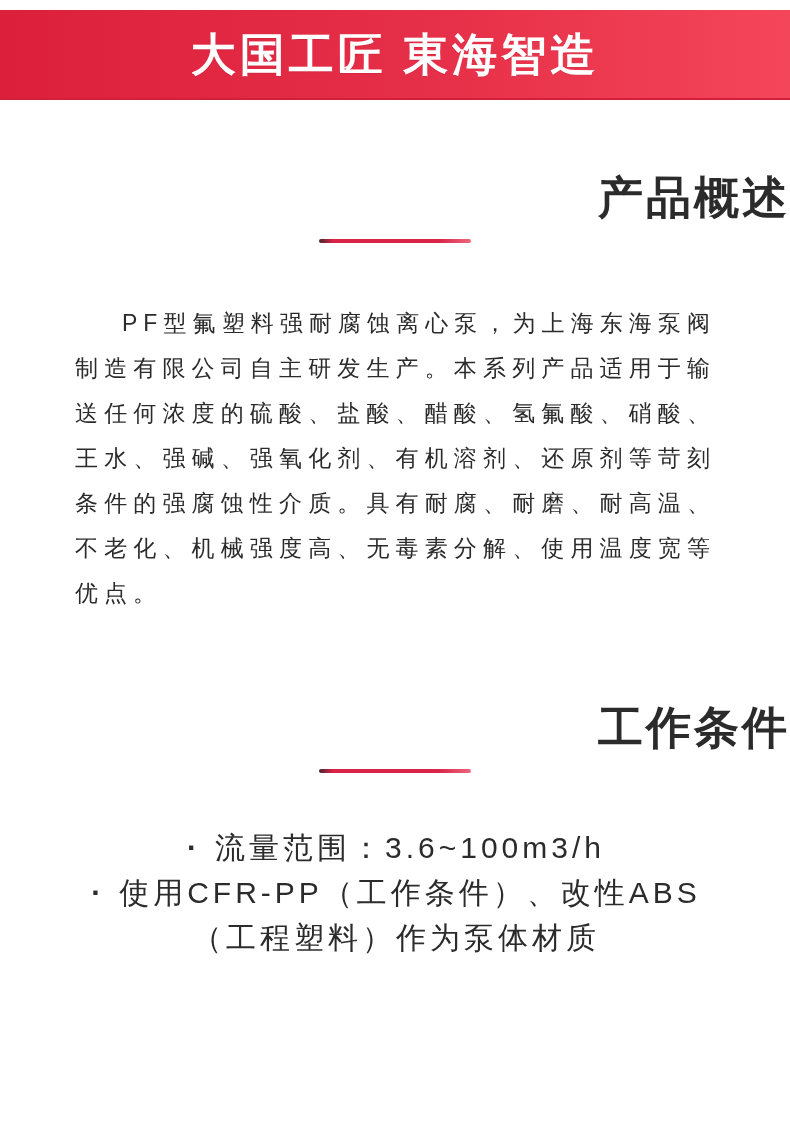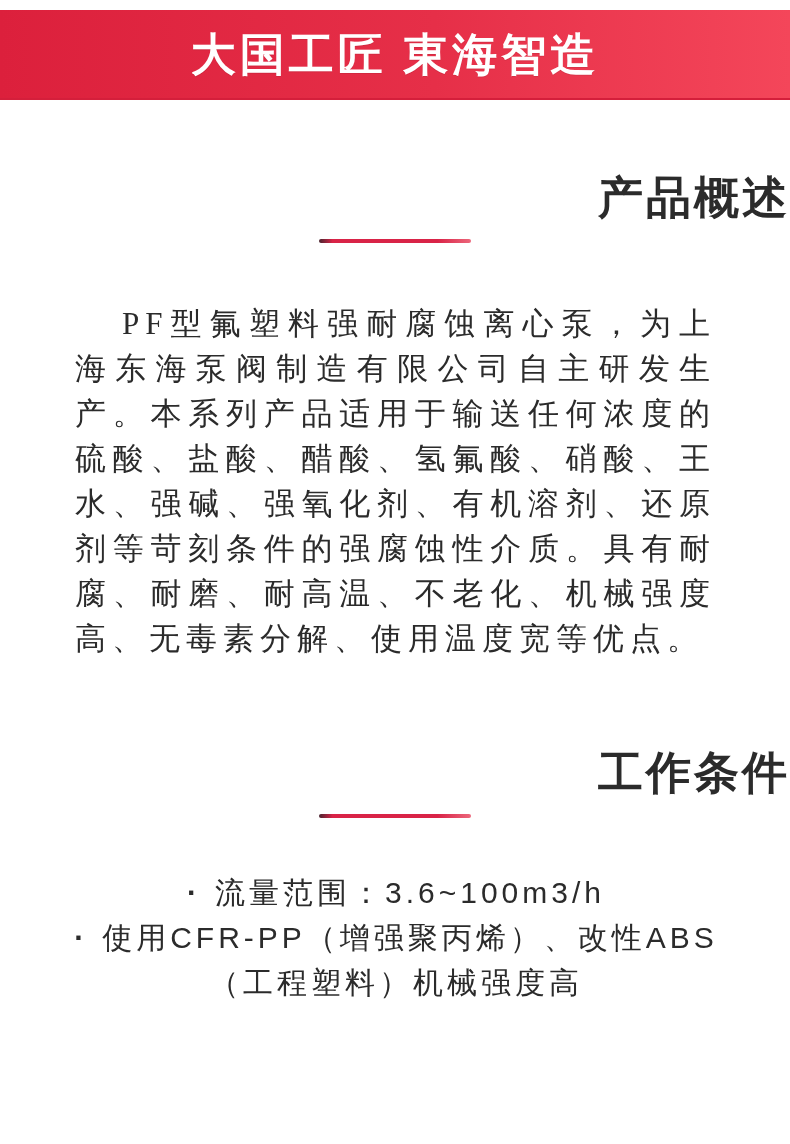--- a/index.html
+++ b/index.html
@@ -57,28 +57,27 @@
     margin: 15px auto 0 auto;
     border-radius: 2px;
     background: linear-gradient(90deg,
       #4a2530 0%,
       var(--underline-red, #d92347) 9%,
       var(--underline-red, #d92347) 78%,
       #ec677b 100%);
   }
   .overview-paragraph {
     margin: 58px 74px 0 75px;
-    font-size: 31px;
+    font-size: 23px;
     line-height: 45px;
     letter-spacing: 6px;
     color: var(--text-color, #2b2b2b);
     text-align: justify;
     text-align-last: left;
     text-indent: 47px;
-    font-family: Liberation Serif, serif;
   }
   .condition-list {
     margin: 52px 68px 0 70px;
   }
   .condition-item {
     font-size: 30px;
     line-height: 45px;
     letter-spacing: 4px;
     color: var(--text-color, #2b2b2b);
     text-align: center;
@@ -111,18 +110,18 @@
   <div class="condition-list">
 
     <div class="condition-item">
       <span class="bullet">·</span><span>流量范围：3.6~100m3/h</span>
     </div>
 
 
 
 
     <div class="condition-item">
-      <span class="bullet">·</span><span>使用CFR-PP（增强聚丙烯）、改性ABS（工程塑料）机械强度高</span>
+      <span class="bullet">·</span><span>使用CFR-PP（工作条件）、改性ABS（工程塑料）作为泵体材质</span>
     </div>
 
   </div>
 
 </div>
 
 </body></html>

